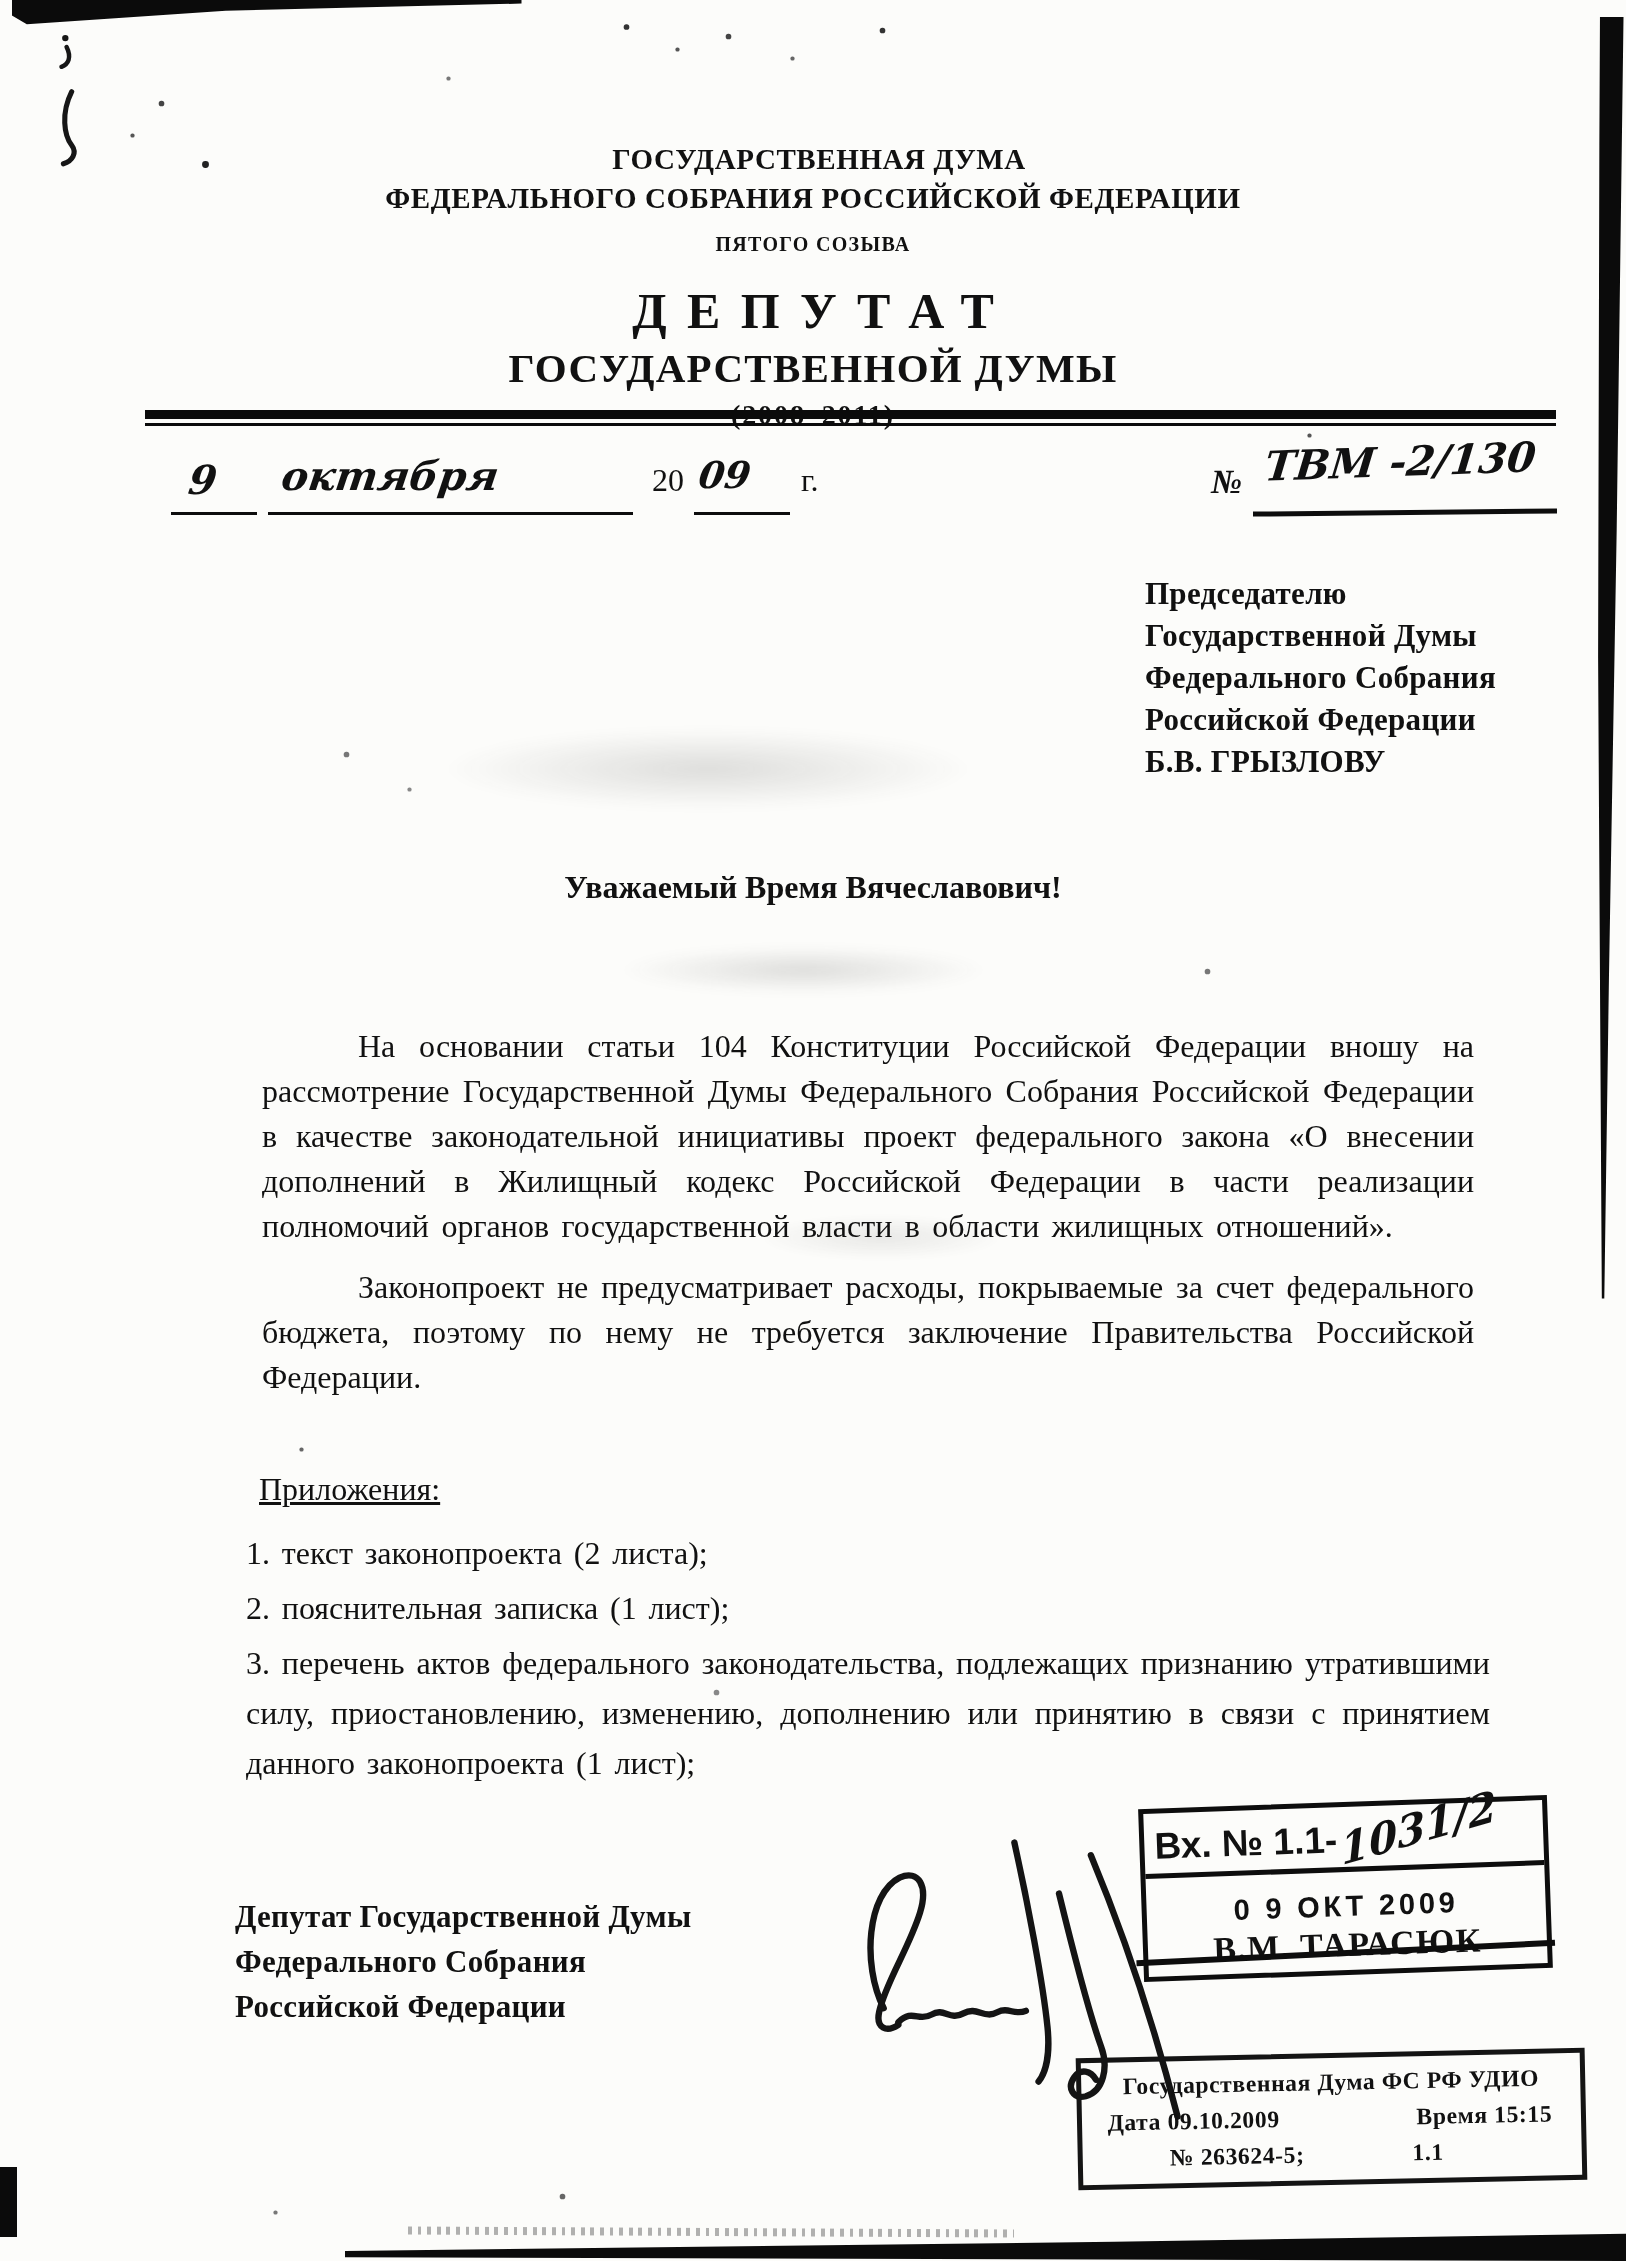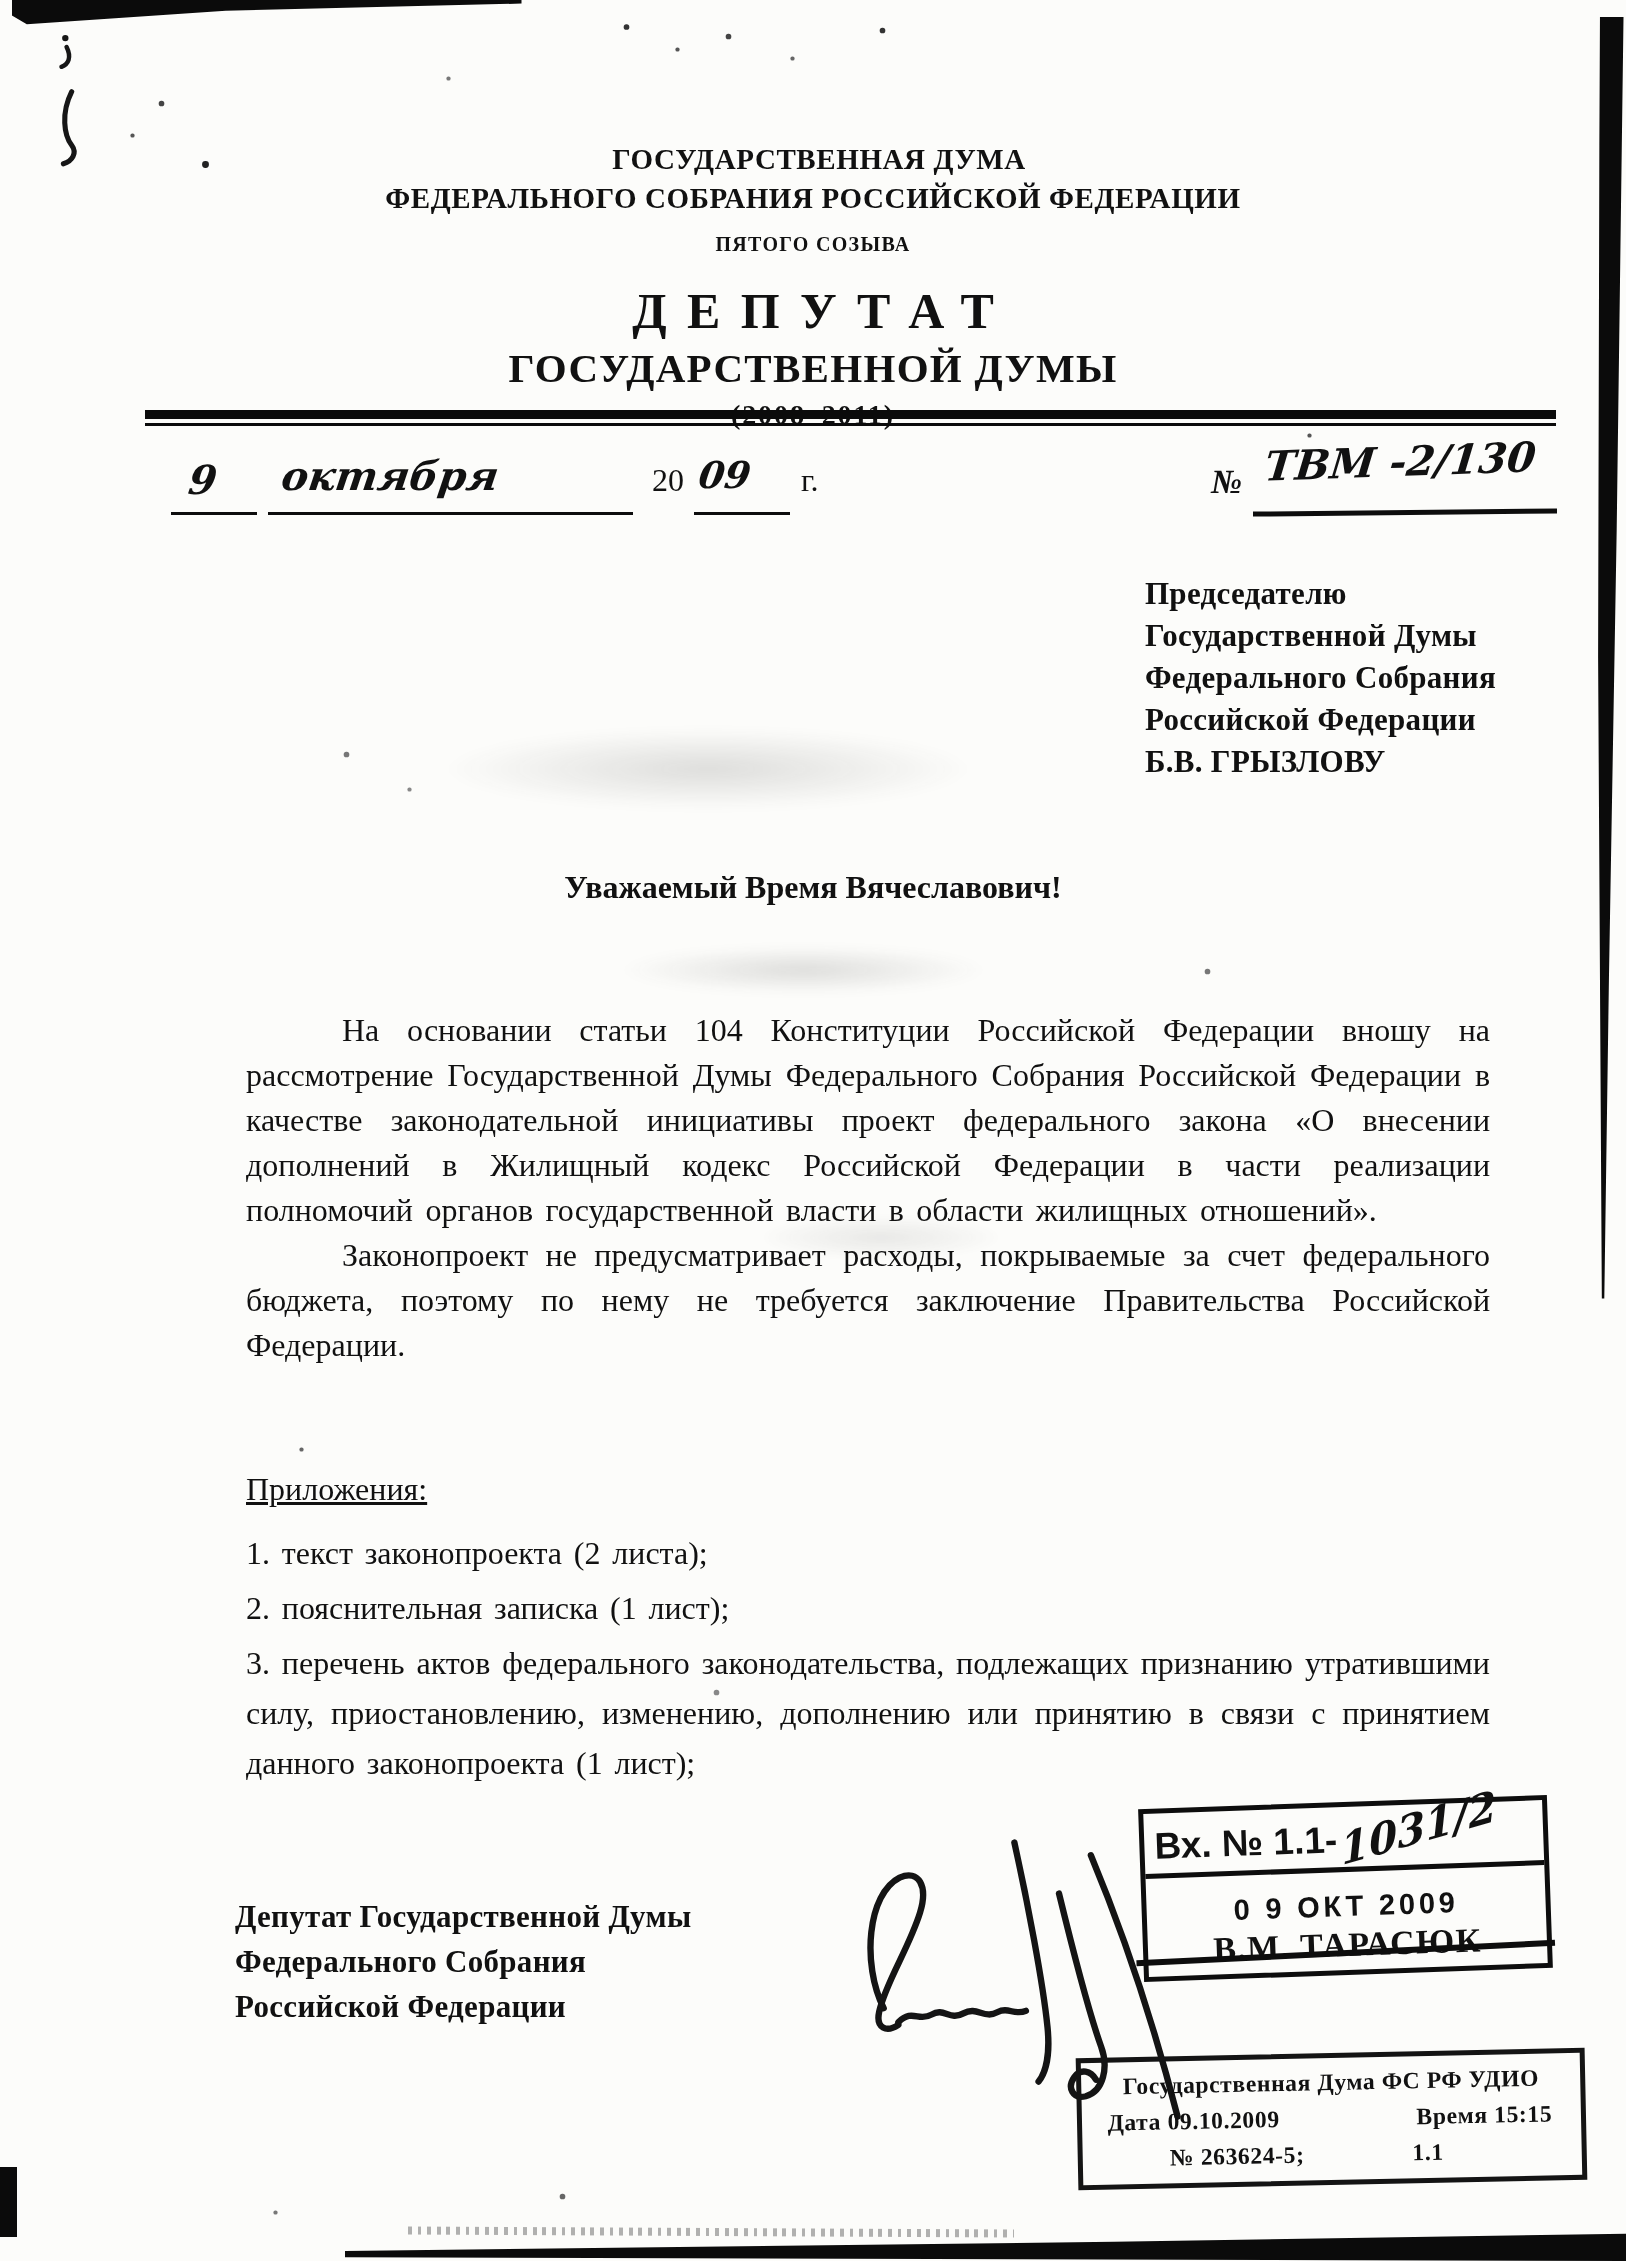--- a/index.html
+++ b/index.html
@@ -54,25 +54,25 @@
   #num-sign{left:1211px;top:463px;font-size:34px;font-style:italic;font-weight:bold;}
   #hw-number{left:1265px;top:438px;font-size:41px;transform:rotate(-2deg) skewX(-8deg);}
   
   #addressee{position:absolute;right:130px;top:573px;
     font-weight:bold;font-size:31px;line-height:42px;letter-spacing:0.3px;}
   
   #salutation{position:absolute;left:0;top:869px;width:100%;text-align:center;
     font-weight:bold;font-size:32px;}
   #body-text{position:absolute;left:246px;top:1008px;width:1244px;
     font-size:32px;line-height:45px;text-align:justify;word-spacing:4.5px;}
-  #body-text p{margin:0;text-indent:96px;}
+  #body-text p{margin:16px;text-indent:96px;}
   
   #attachments{position:absolute;left:246px;top:1464px;width:1244px;
     font-size:32px;line-height:50px;text-align:justify;word-spacing:3.8px;}
-  #attachments .heading{text-decoration:underline;margin:0 0 14px 0;font-weight:normal;}
+  #attachments .heading{text-decoration:underline;margin:0 0 14px 13px;font-weight:normal;}
   #attachments p{margin:0 0 5.1px 0;}
   
   #signer{position:absolute;left:235px;top:1894px;font-weight:bold;
     font-size:31px;line-height:45px;letter-spacing:0.3px;}
   #signature-svg{position:absolute;left:823px;top:1817px;}
   #corner-mark-svg{position:absolute;left:46px;top:33px;}
   
   #stamp-in{position:absolute;left:1141px;top:1802px;width:399px;
     border:5.7px solid #0d0d0d;transform:rotate(-2deg);
     font-family:"Liberation Sans", sans-serif;font-weight:bold;}

